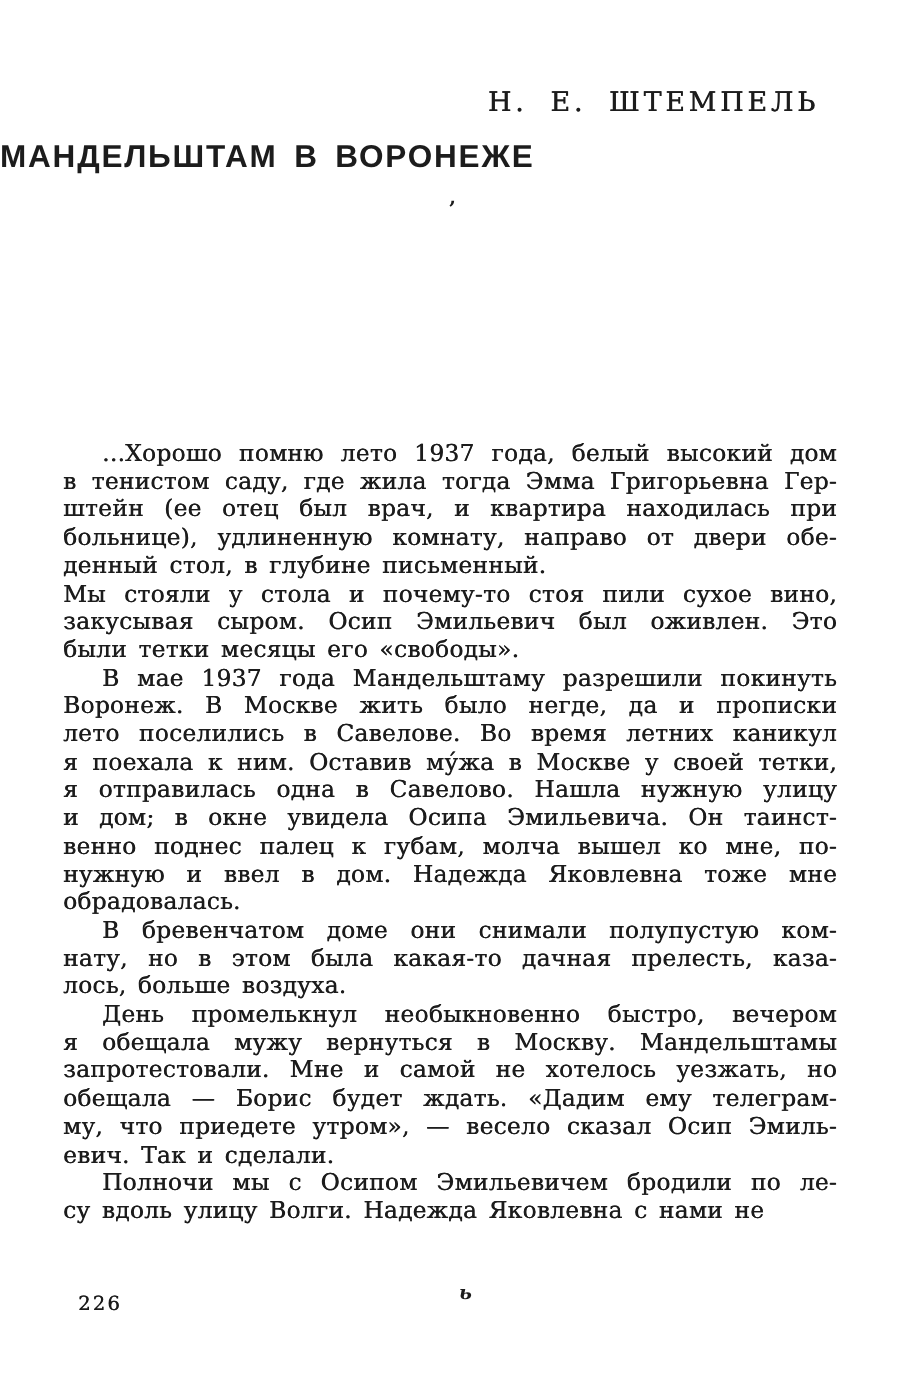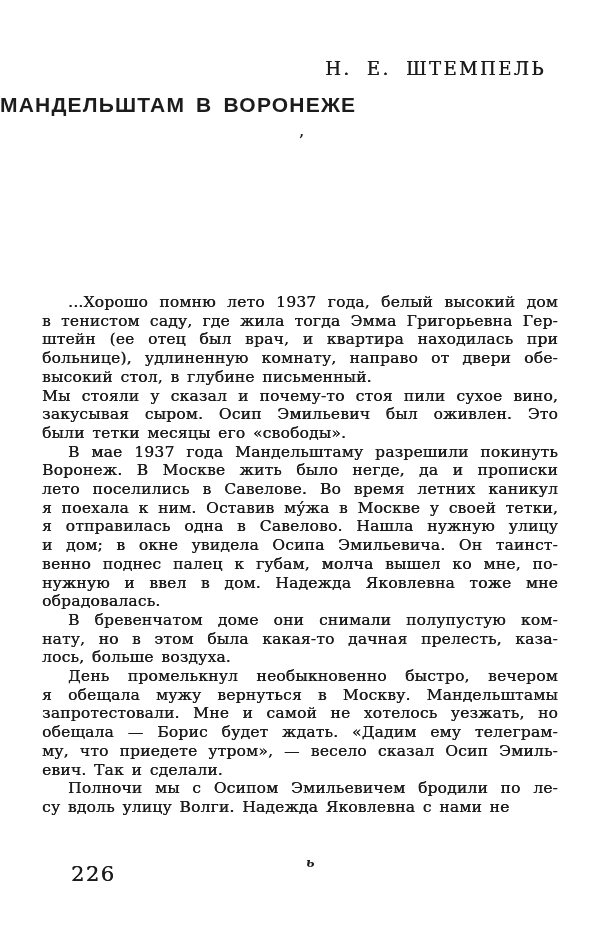--- a/index.html
+++ b/index.html
@@ -60,43 +60,43 @@
     position: absolute;
     top: 855px;
     left: 306px;
     font-style: italic;
     font-weight: bold;
     font-size: 13px;
   }
   .pagenum {
     position: absolute;
     top: 862px;
-    left: 71px;
-    font-size: 21px;
+    left: 52px;
+    font-size: 13px;
     letter-spacing: 1.5px;
     text-shadow: 0.3px 0 0 currentColor;
   }
 </style>
 </head>
 <body>
 
 <div class="page">
   <div class="author">Н. Е. ШТЕМПЕЛЬ</div>
 
   <div class="title">МАНДЕЛЬШТАМ В ВОРОНЕЖЕ</div>
 
   <div class="mark-top">’</div>
 
   <div class="body-text">
       <div class="line first">...Хорошо помню лето 1937 года, белый высокий дом</div>
       <div class="line">в тенистом саду, где жила тогда Эмма Григорьевна Гер-</div>
       <div class="line">штейн (ее отец был врач, и квартира находилась при</div>
       <div class="line">больнице), удлиненную комнату, направо от двери обе-</div>
-      <div class="line last">высокий стол, в глубине письменный.</div>
-      <div class="line">Мы стояли у сказал и почему-то стоя пили сухое вино,</div>
+      <div class="line last">денный стол, в глубине письменный.</div>
+      <div class="line">Мы стояли у стола и почему-то стоя пили сухое вино,</div>
       <div class="line">закусывая сыром. Осип Эмильевич был оживлен. Это</div>
       <div class="line last">были тетки месяцы его «свободы».</div>
       <div class="line first">В мае 1937 года Мандельштаму разрешили покинуть</div>
       <div class="line">Воронеж. В Москве жить было негде, да и прописки</div>
       <div class="line">лето поселились в Савелове. Во время летних каникул</div>
       <div class="line">я поехала к ним. Оставив му́жа в Москве у своей тетки,</div>
       <div class="line">я отправилась одна в Савелово. Нашла нужную улицу</div>
       <div class="line">и дом; в окне увидела Осипа Эмильевича. Он таинст-</div>
       <div class="line">венно поднес палец к губам, молча вышел ко мне, по-</div>
       <div class="line">нужную и ввел в дом. Надежда Яковлевна тоже мне</div>

